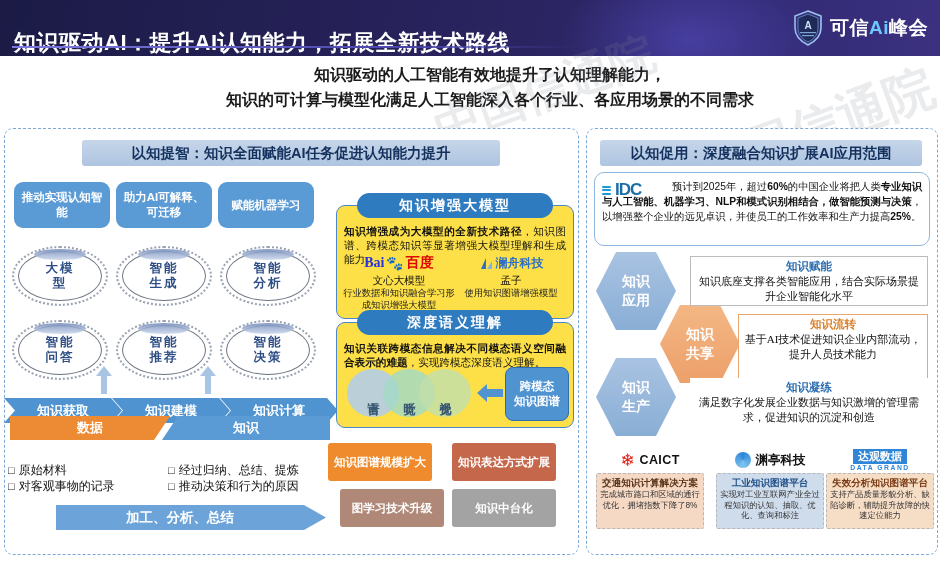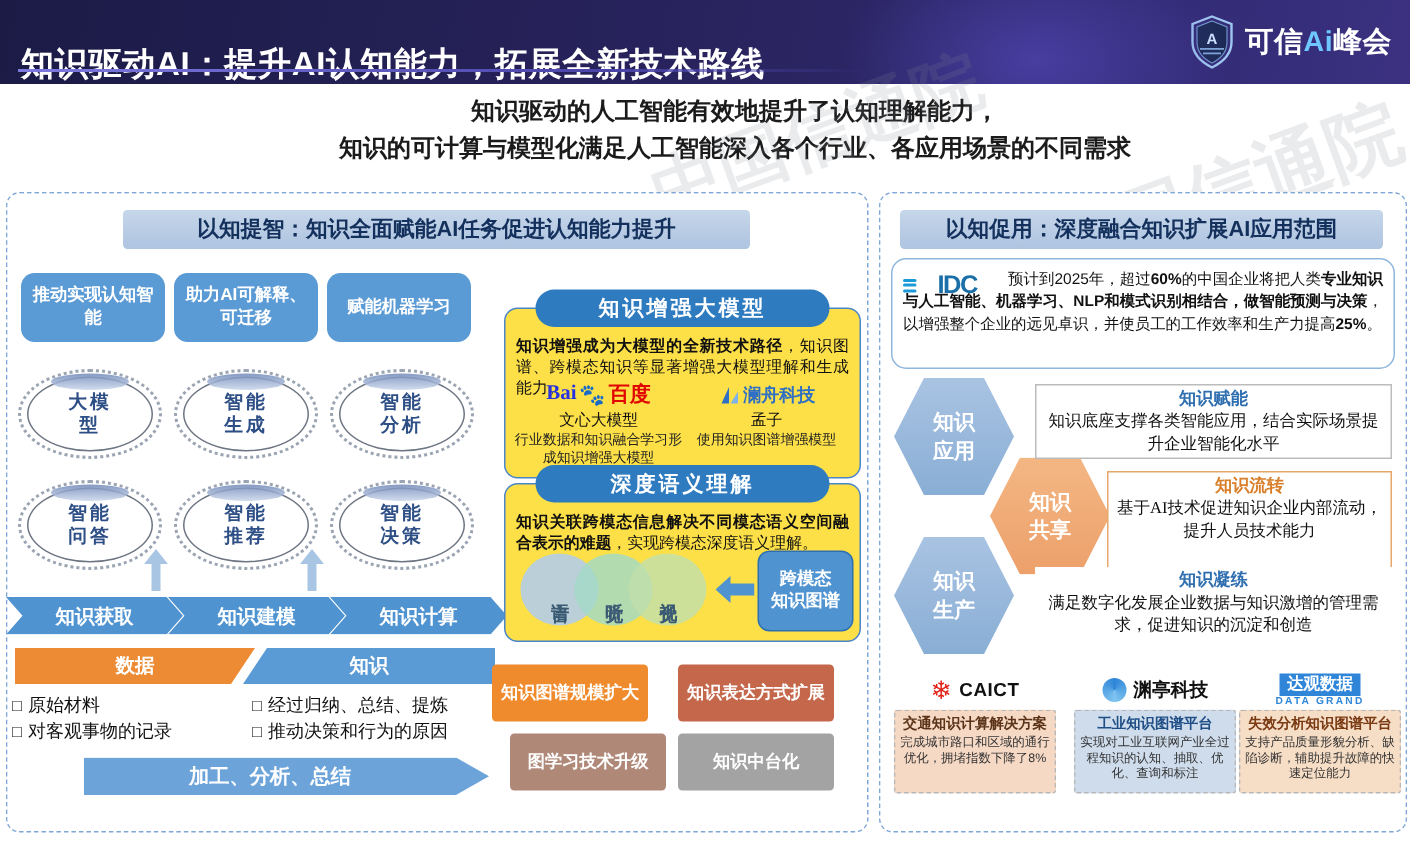--- a/index.html
+++ b/index.html
@@ -104,21 +104,21 @@
   .chev{
     position:absolute;height:25px;background:#4f93d1;color:#fff;font-weight:bold;font-size:13px;
     display:flex;align-items:center;justify-content:center;
     clip-path:polygon(0 0, calc(100% - 11px) 0, 100% 50%, calc(100% - 11px) 100%, 0 100%, 11px 50%);
   }
   #chev0{left:0;width:118px;}
   #chev1{left:108px;width:118px;}
   #chev2{left:216px;width:118px;}
 
   
-  #dk{position:absolute;left:10px;top:432px;width:320px;height:16px;}
+  #dk{position:absolute;left:10px;top:416px;width:320px;height:16px;}
   #dk .data{
     position:absolute;left:0;top:0;width:160px;height:24px;background:#ed8b35;
     clip-path:polygon(0 0,100% 0,calc(100% - 16px) 100%,0 100%);
     color:#fff;font-weight:bold;font-size:13px;display:flex;align-items:center;justify-content:center;
   }
   #dk .know{
     position:absolute;left:152px;top:0;width:168px;height:24px;background:#5b9bd5;
     clip-path:polygon(16px 0,100% 0,100% 100%,0 100%);
     color:#fff;font-weight:bold;font-size:13px;display:flex;align-items:center;justify-content:center;
   }
@@ -185,21 +185,21 @@
   #t1{left:328px;top:443px;background:#ef8b2c;}
   #t2{left:452px;top:443px;background:#c4674a;}
   #t3{left:340px;top:489px;background:#b08878;}
   #t4{left:452px;top:489px;background:#a3a3a3;}
 
   
   #idc-box{
     position:absolute;left:594px;top:172px;width:334px;height:72px;
     border:1.4px solid #8fb7dd;border-radius:10px;background:#fff;
   }
-  #idc-logo{position:absolute;left:7px;top:7px;width:60px;height:20px;display:flex;align-items:center;gap:14px;}
+  #idc-logo{position:absolute;left:7px;top:7px;width:60px;height:20px;display:flex;align-items:center;gap:4px;}
   .idc-wave{display:flex;flex-direction:column;gap:1.5px;}
   .idc-wave i{display:block;width:9px;height:2px;background:#1a9ad6;border-radius:1px;}
   #idc-letters{color:#1b6fa8;font-weight:bold;font-size:17px;letter-spacing:-1px;font-family:"Liberation Sans",sans-serif;}
   #idc-text{position:absolute;left:7px;right:7px;top:6px;font-size:10.3px;line-height:15px;color:#111;text-align:justify;text-indent:70px;}
   #idc-text b{font-weight:bold;}
 
   
   .hex{
     position:absolute;width:80px;height:78px;
     clip-path:polygon(25% 0,75% 0,100% 50%,75% 100%,25% 100%,0 50%);

